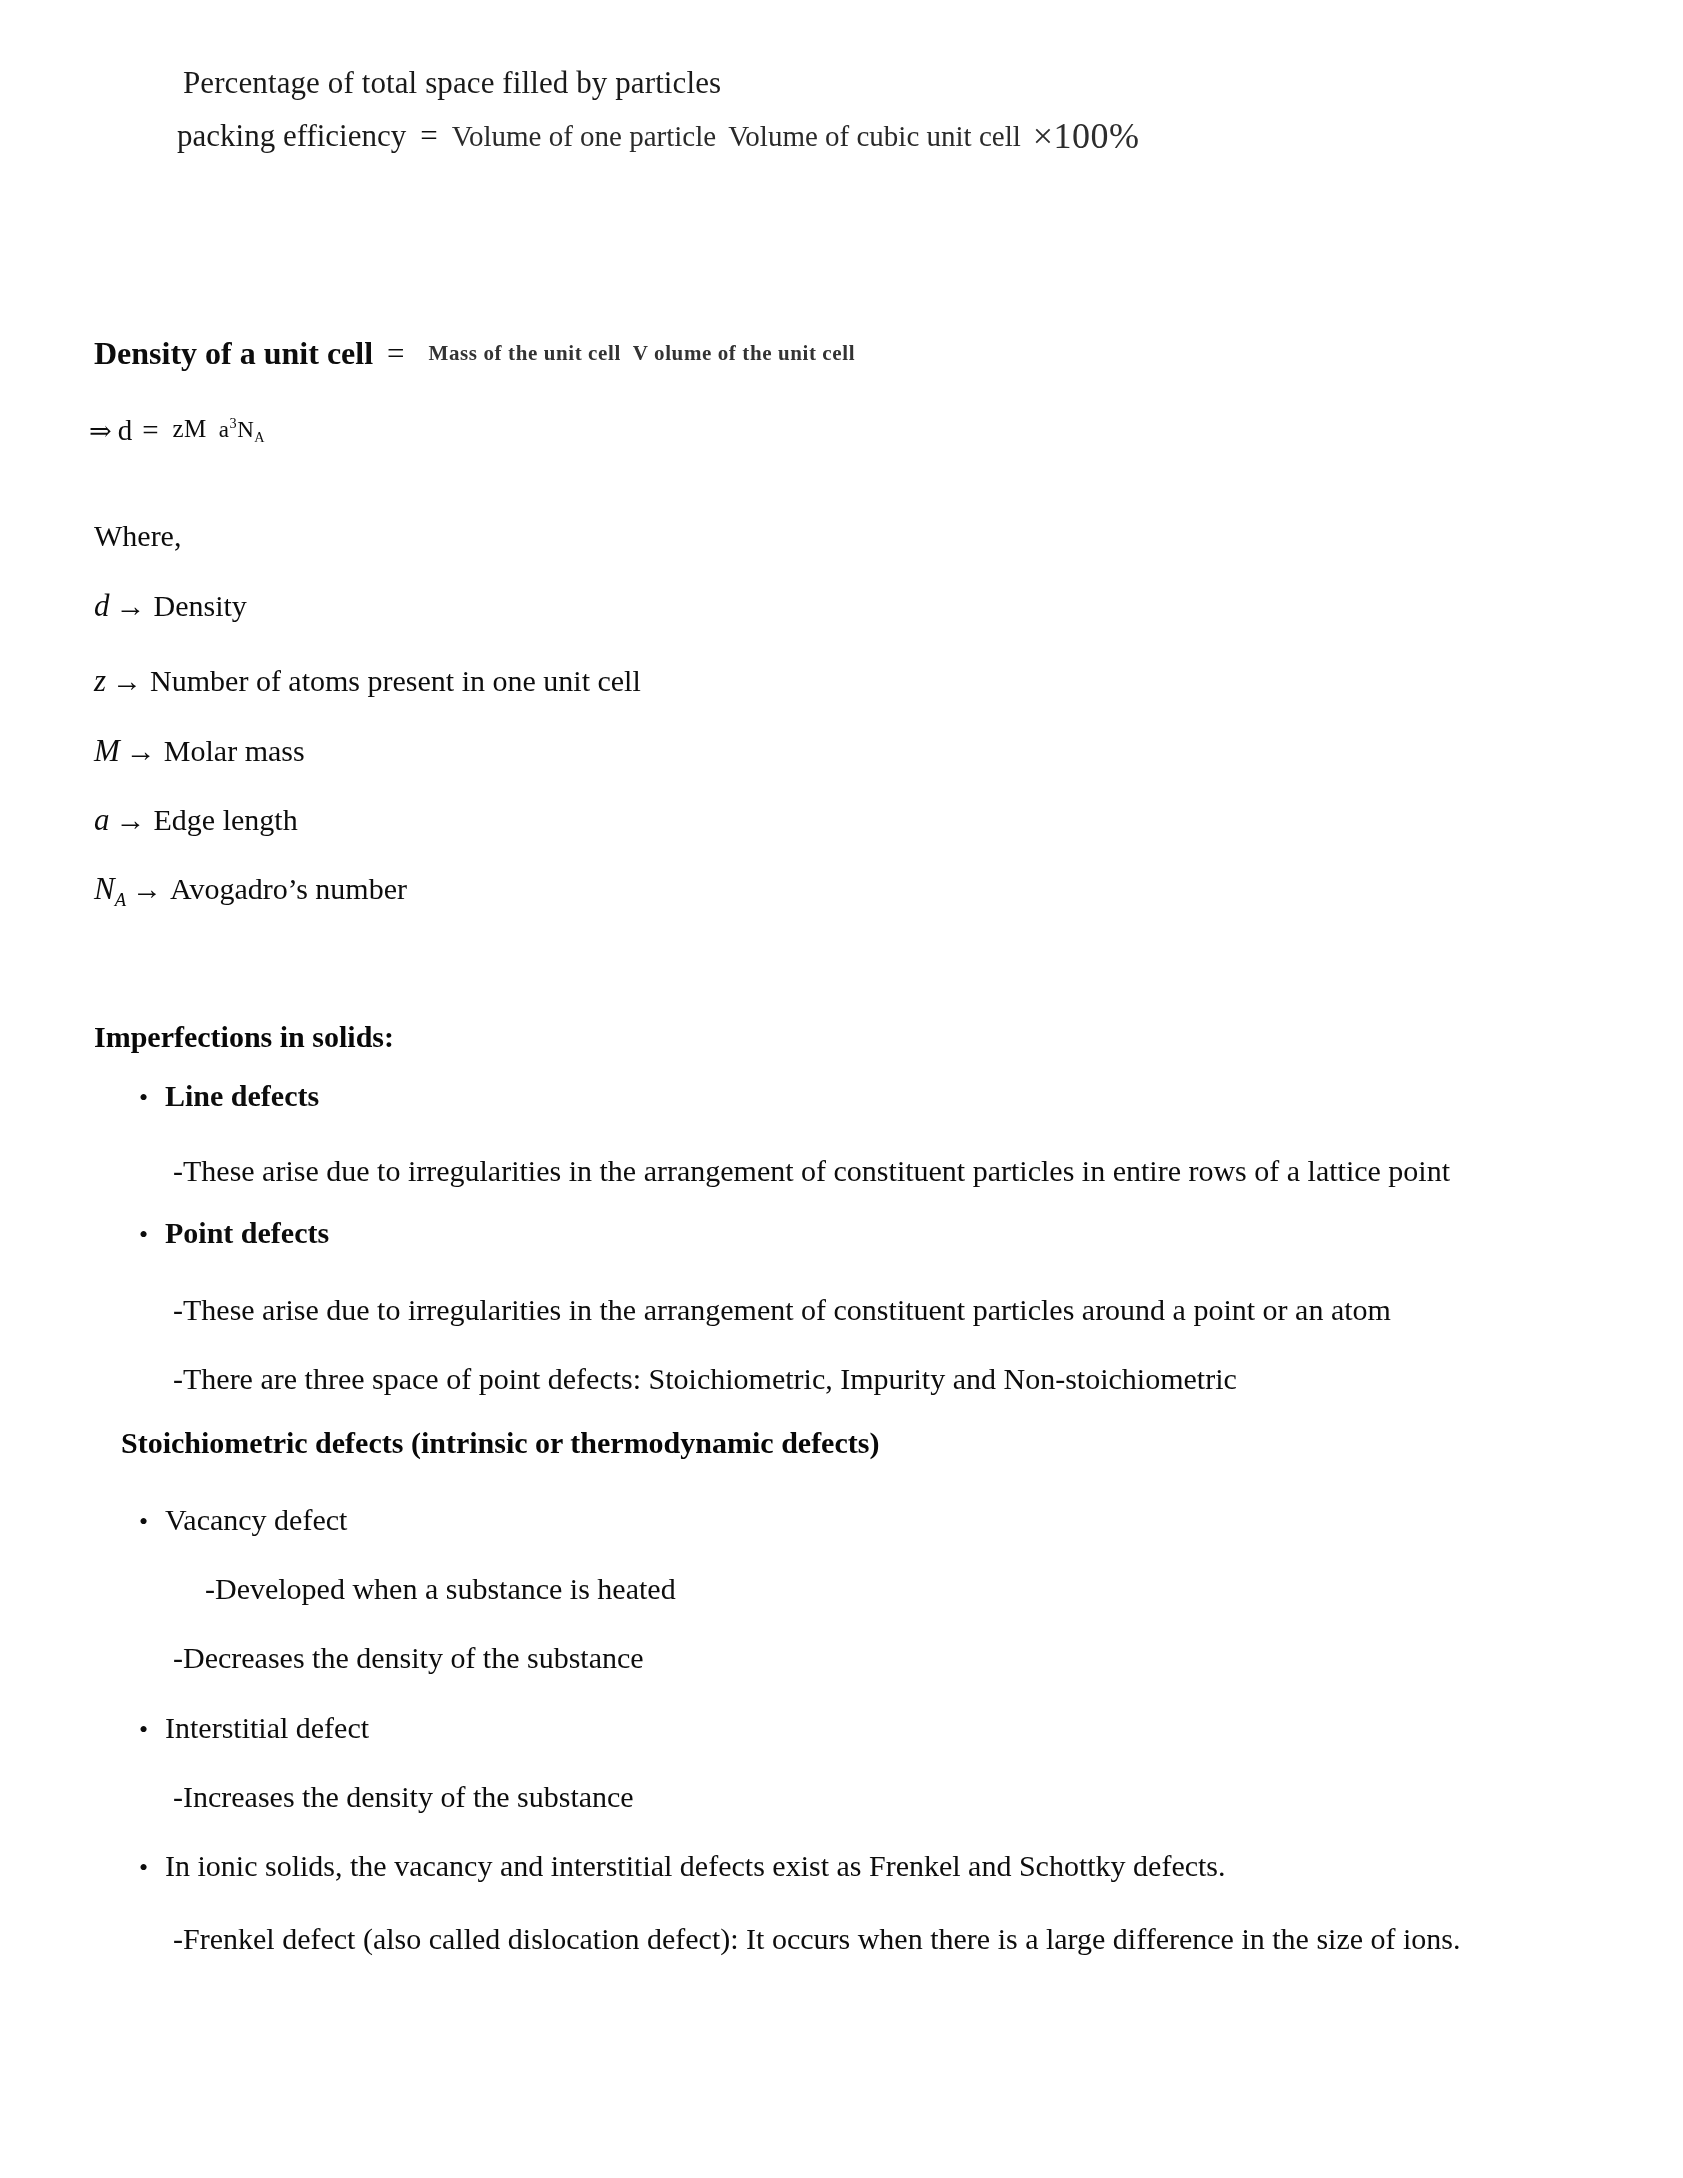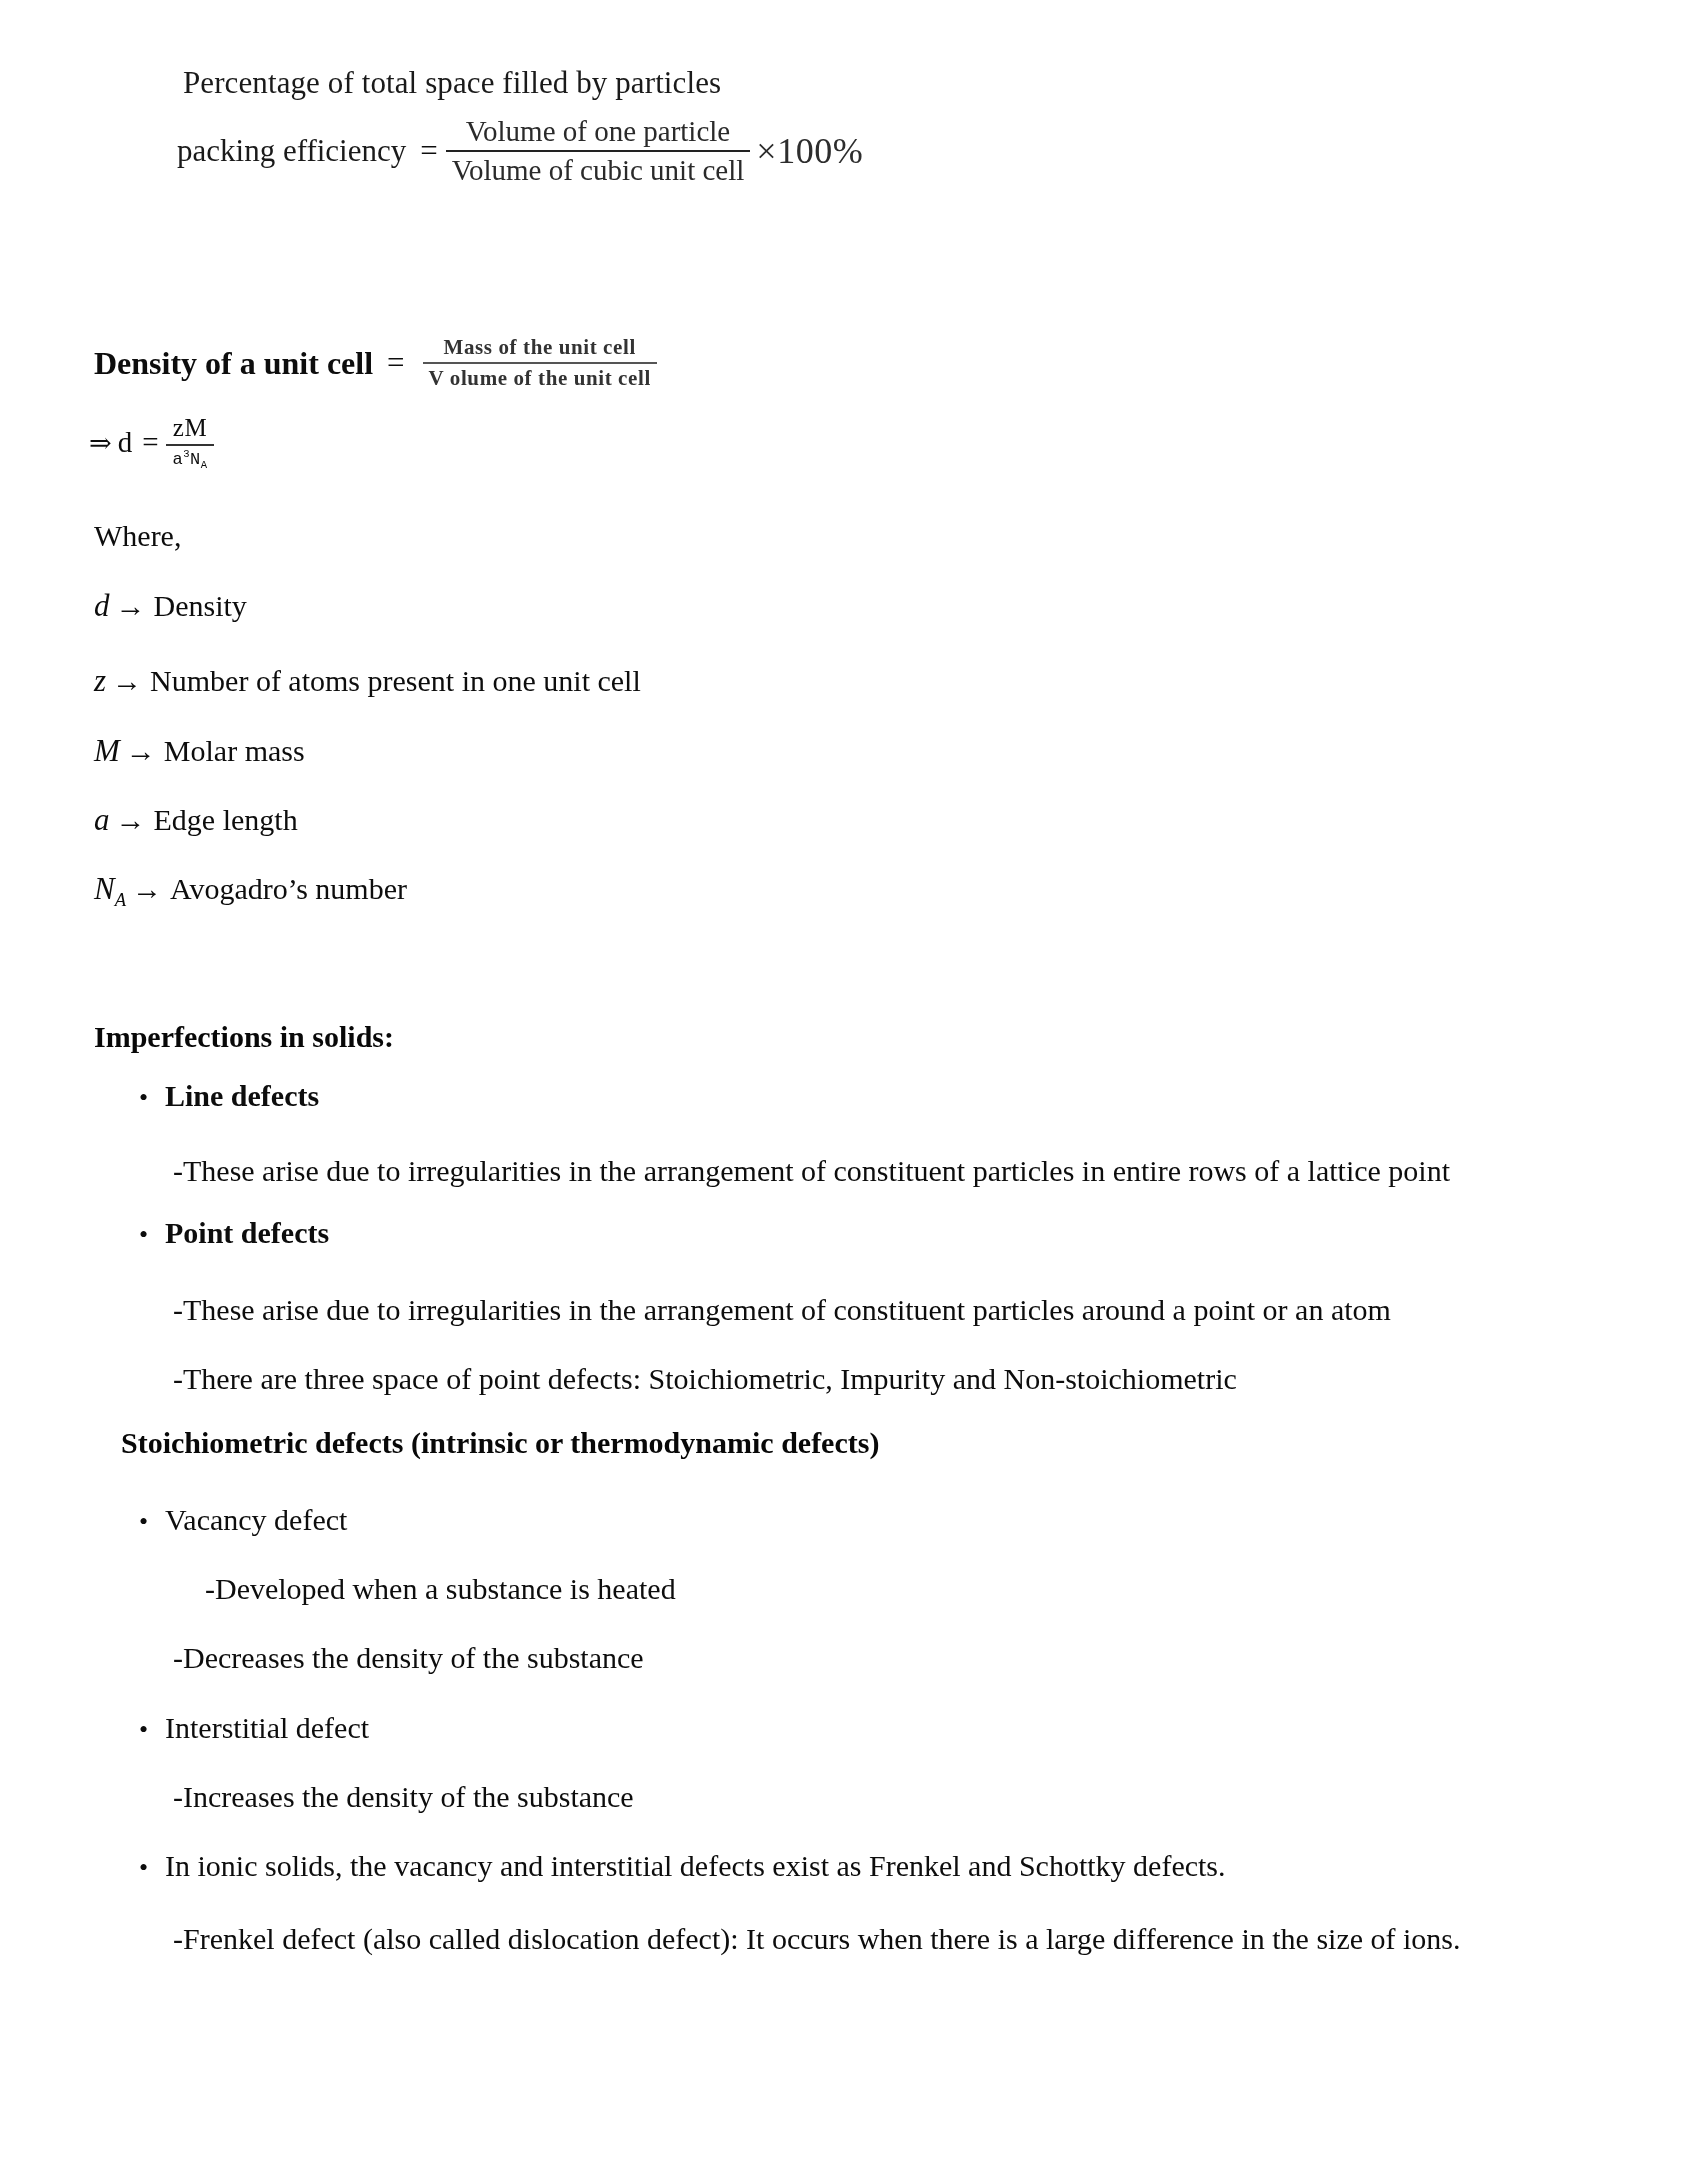--- a/index.html
+++ b/index.html
@@ -50,22 +50,22 @@
     font-size: 31px;
     color: #1a1a1a;
     white-space: nowrap;
   }
   .eqsign {
     font-size: 31px;
     margin: 0 8px 0 14px;
   }
   .frac {
     display: inline-flex;
-    flex-direction: column;
-    align-items: center;
+    flex-direction: row;
+    align-items: flex-start;
     text-align: center;
     vertical-align: middle;
   }
   .frac .num,
   .frac .den {
     white-space: nowrap;
     padding: 0 6px;
   }
   .frac .bar {
     width: 100%;
@@ -121,21 +121,21 @@
     left: 89px;
     top: 414px;
     display: flex;
     align-items: center;
     font-size: 29px;
   }
   .d-formula .arrow { font-size: 27px; margin-right: 6px; }
   .d-formula .dvar { font-size: 29px; margin-right: 10px; }
   .d-formula .eq { margin-right: 8px; }
   .d-frac .num { font-size: 25px; letter-spacing: 0.5px; }
-  .d-frac .den { font-size: 17px; letter-spacing: 0.5px; font-family: Liberation Mono, monospace; }
+  .d-frac .den { font-size: 23px; letter-spacing: 0.5px; }
   .d-frac .bar { border-top: 2px solid #333; }
   sup.exp { font-size: 0.62em; vertical-align: super; }
   sub.sb  { font-size: 0.62em; vertical-align: sub; }
 
   
   .where-line {
     position: absolute;
     left: 94px;
     font-size: 30px;
     white-space: nowrap;

